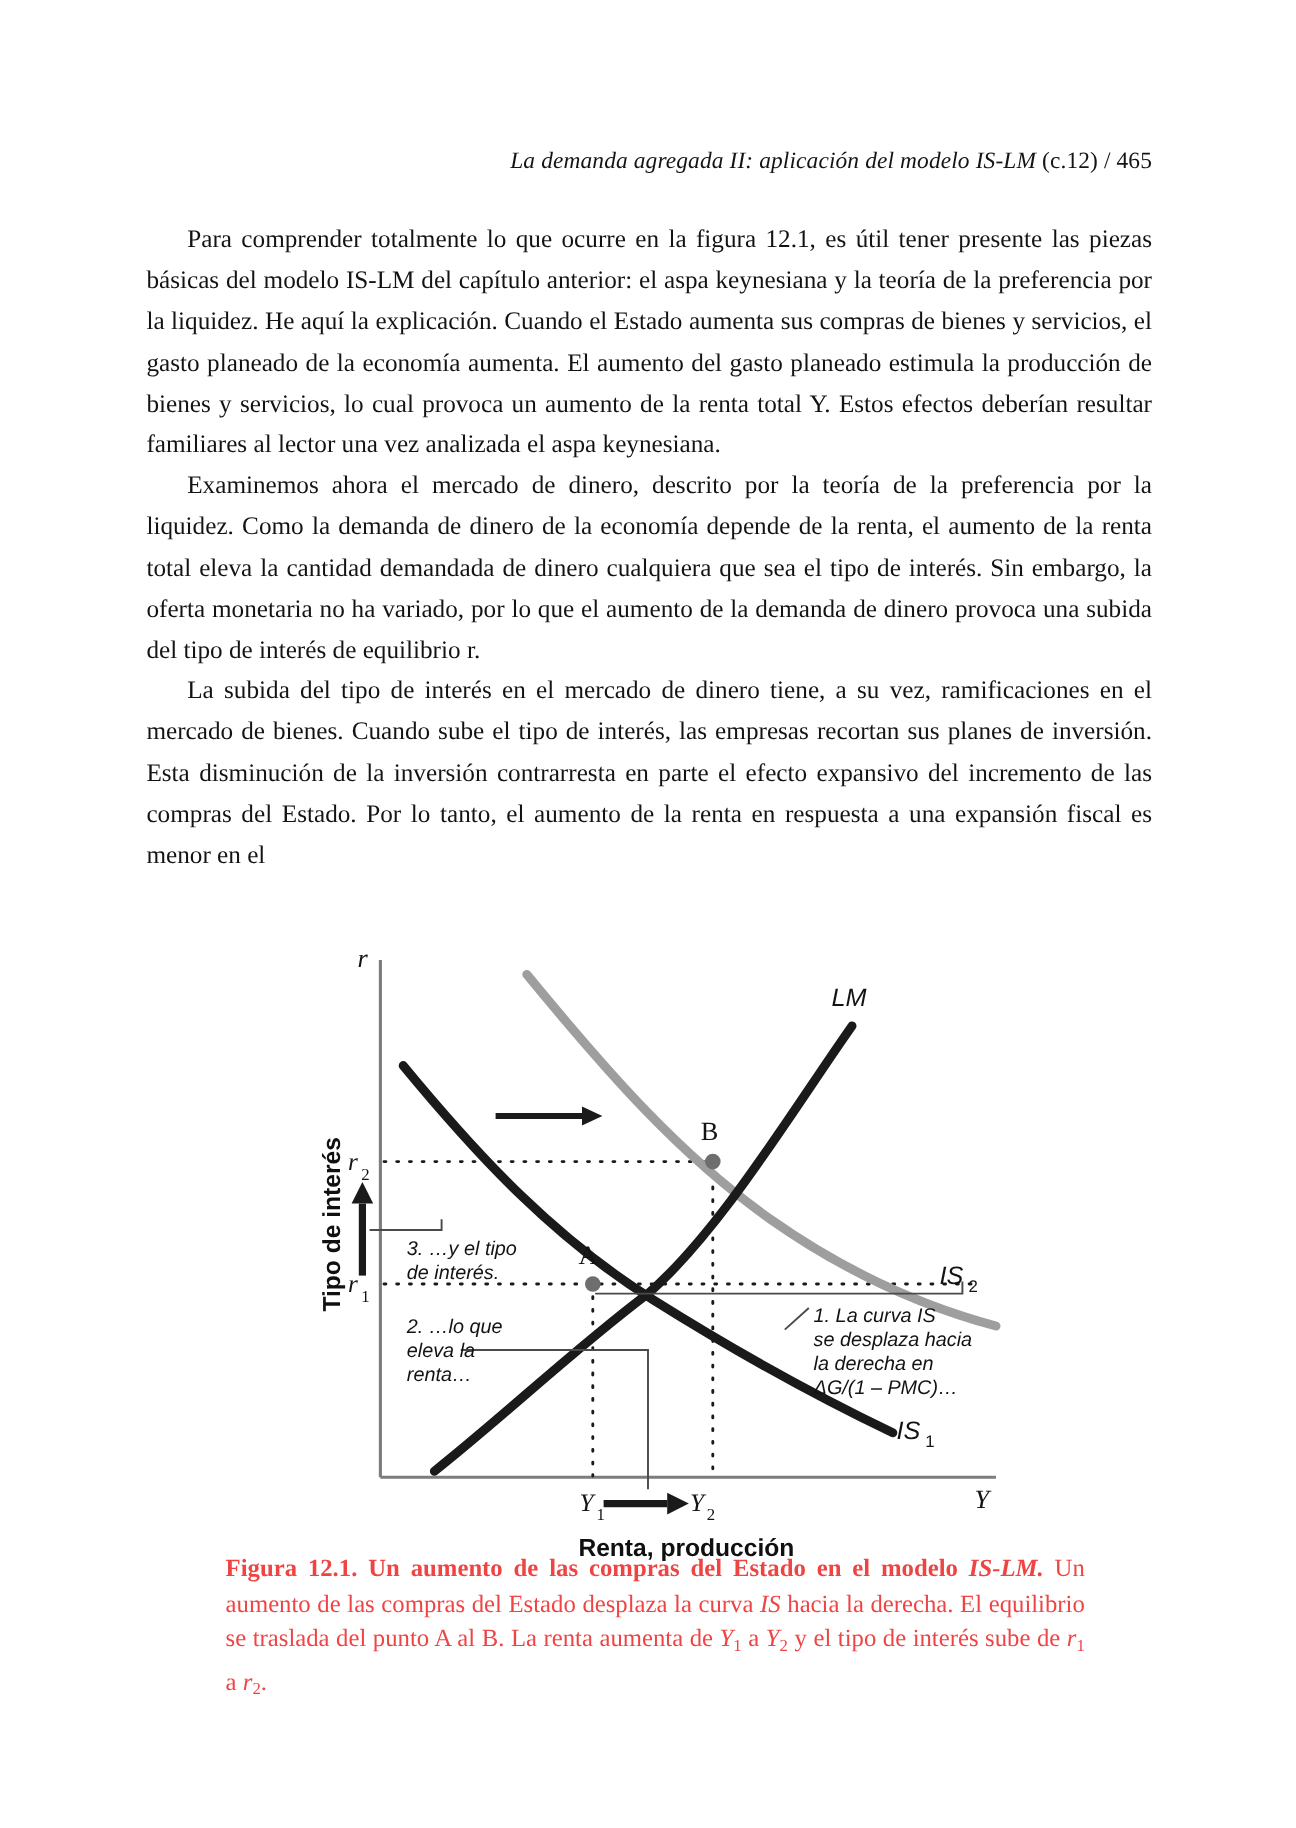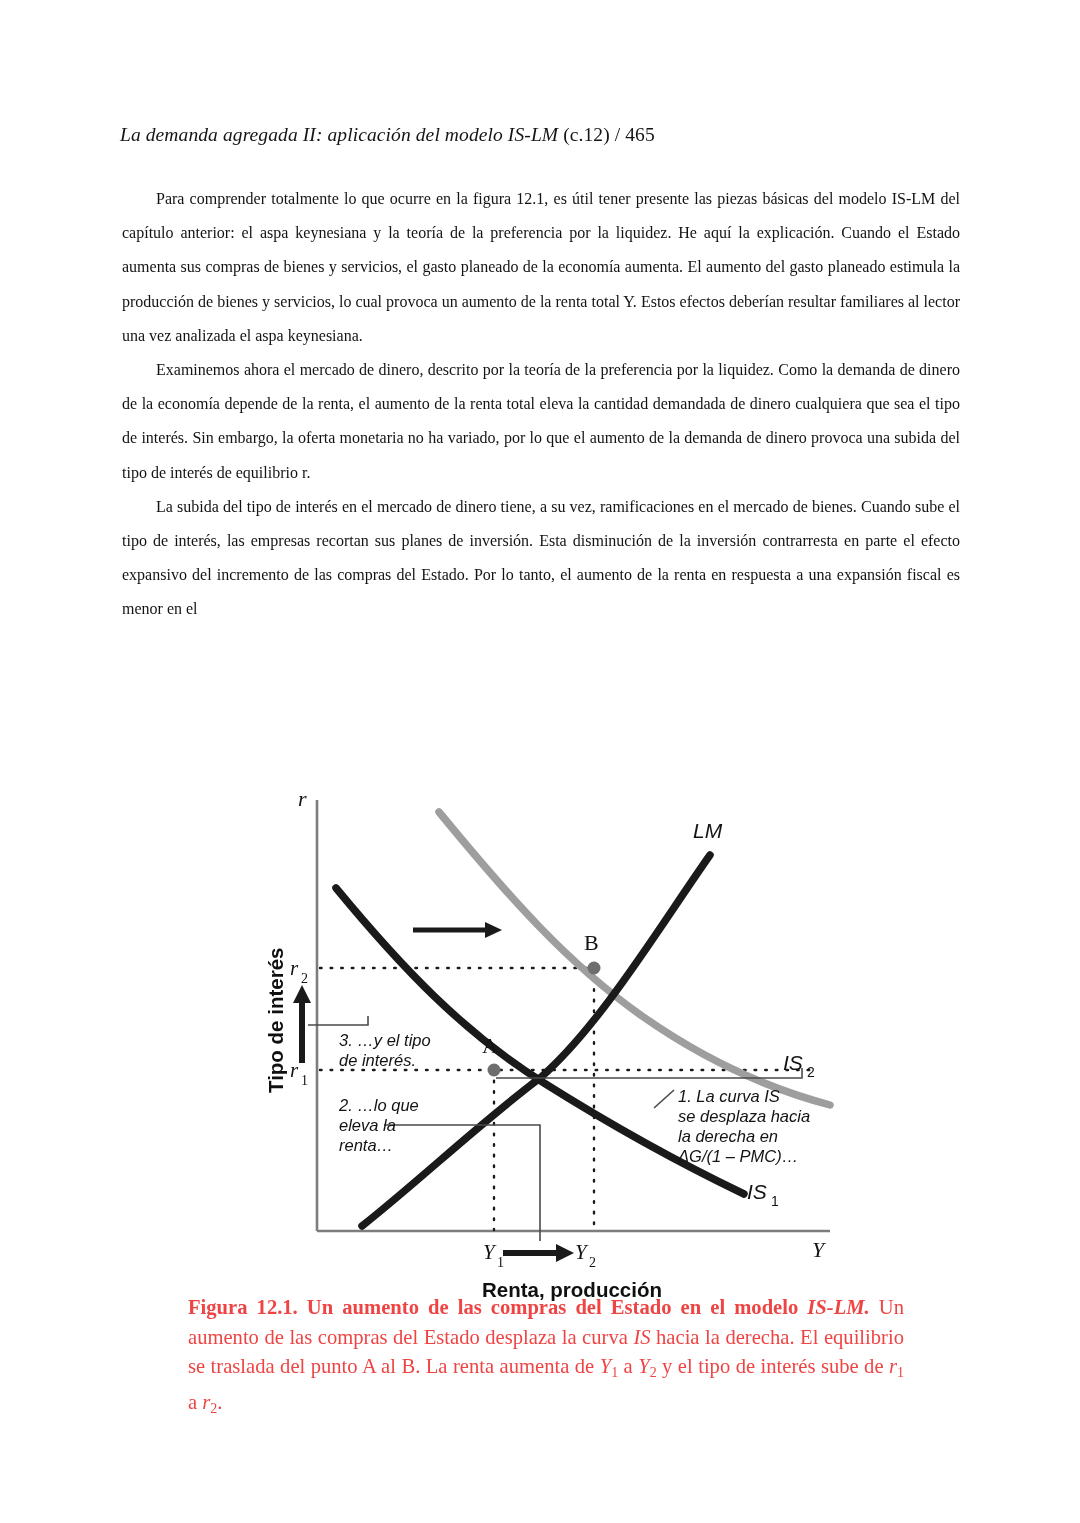--- a/index.html
+++ b/index.html
@@ -15,21 +15,21 @@
     color: #111111;
     overflow: hidden;
   }
 
   
   .running-head {
     position: absolute;
     top: 124px;
     left: 120px;
     width: 840px;
-    text-align: left;
+    text-align: right;
     font-family: "Liberation Serif", serif;
     font-style: italic;
     font-size: 19.5px;
     letter-spacing: 0.1px;
     color: #141414;
   }
   .running-head .roman {
     font-style: normal;
   }
 
@@ -37,21 +37,21 @@
   .body-text {
     position: absolute;
     left: 122px;
     top: 182px;
     width: 838px;
   }
   .body-text p {
     margin: 0;
     text-indent: 34px;
     text-align: justify;
-    font-size: 16px;
+    font-size: 21px;
     line-height: 34.2px;
     color: #131313;
     font-family: "Liberation Serif", serif;
     -webkit-font-smoothing: antialiased;
   }
 
   
   .figure-block {
     position: absolute;
     left: 0;

